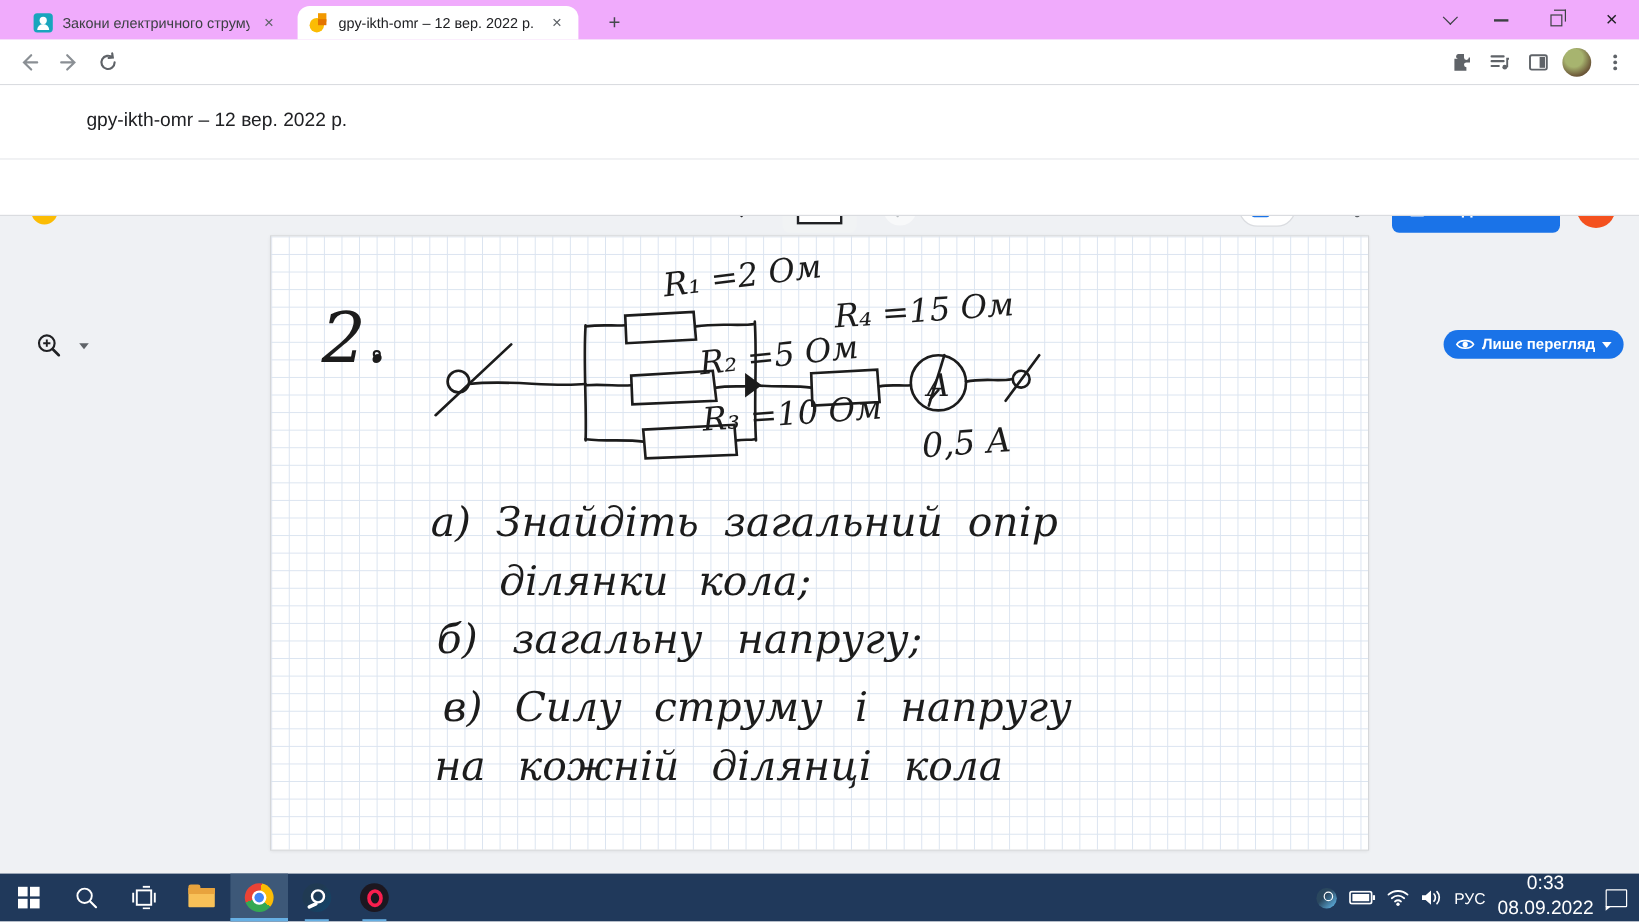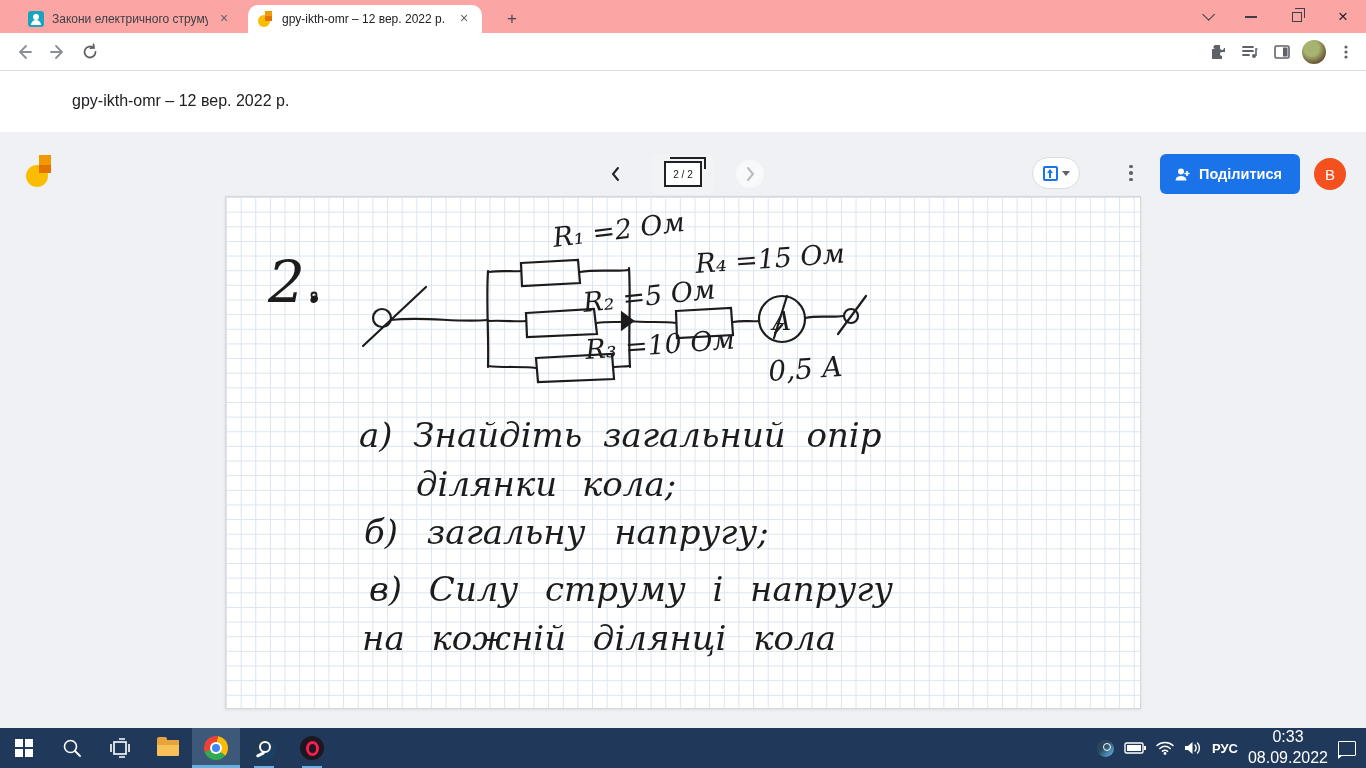--- a/index.html
+++ b/index.html
@@ -1,21 +1,21 @@
 <!DOCTYPE html>
 <html><head>
 <meta charset="utf-8">
 <style>
   * { margin:0; padding:0; box-sizing:border-box; }
   html,body { width:1366px; height:768px; overflow:hidden; font-family:"Liberation Sans", sans-serif; }
   .abs { position:absolute; }
   #stage { position:relative; width:1366px; height:768px; background:#eff1f4; }
 
   
-  #tabstrip { left:0; top:0; width:1366px; height:33px; background:#fca5a5; }
+  #tabstrip { left:0; top:0; width:1366px; height:33px; background:#f0abfc; }
   .tab { position:absolute; top:5px; height:28px; display:flex; align-items:center; gap:8px; padding:0 10px; font-size:12px; color:#3c4043; }
   .tab.inactive { border-radius:8px; }
   .tab.active { background:#fff; border-radius:10px 10px 0 0; color:#202124; }
   .tab .title { white-space:nowrap; overflow:hidden; max-width:160px; }
   .tab .close { font-size:14px; color:#5f6368; width:16px; height:16px; line-height:15px; text-align:center; border-radius:50%; }
   .favicon1 { width:16px; height:16px; border-radius:3px; background:#18a5bd; position:relative; flex:0 0 16px; }
   .favicon1:before { content:""; position:absolute; left:5px; top:3px; width:6px; height:6px; border-radius:50%; background:#fff; }
   .favicon1:after { content:""; position:absolute; left:3px; top:9px; width:10px; height:5px; border-radius:5px 5px 0 0; background:#fff; }
   .jam-ico { position:relative; width:16px; height:16px; flex:0 0 16px; }
   .jam-ico i { position:absolute; display:block; }
@@ -87,21 +87,21 @@
   .chrome-ico:before { content:""; position:absolute; left:6px; top:6px; width:12px; height:12px; border-radius:50%; background:#fff; }
   .chrome-ico:after { content:""; position:absolute; left:8px; top:8px; width:8px; height:8px; border-radius:50%; background:#4285f4; }
   .steam-ico { width:24px; height:24px; border-radius:50%; background:linear-gradient(135deg,#203a53 40%,#10466e); position:relative; }
   .steam-ico:before { content:""; position:absolute; right:5px; top:5px; width:8px; height:8px; border-radius:50%; border:2px solid #fff; }
   .steam-ico:after { content:""; position:absolute; left:4px; bottom:4px; width:9px; height:3px; background:#fff; border-radius:2px; transform:rotate(-25deg); }
   .opera-ico { width:24px; height:24px; border-radius:50%; background:#1c1720; display:flex; align-items:center; justify-content:center; }
   .opera-ico i { width:13px; height:15px; border:3px solid #fa1e4e; border-radius:50%; }
   #tray { position:absolute; right:0; top:728px; height:40px; display:flex; align-items:center; gap:10px; padding-right:10px; color:#fff; }
   .steam-tray { width:17px; height:17px; border-radius:50%; background:linear-gradient(135deg,#2a475e 40%,#66c0f4); position:relative; }
   .steam-tray:before { content:""; position:absolute; right:3px; top:3px; width:6px; height:6px; border-radius:50%; border:1.5px solid #fff; }
-  .lang { font-size:13px;font-weight:bold; }
+  .lang { font-size:13px; }
   .clock { font-size:16px; text-align:center; line-height:1.3; }
   .action-center { width:18px; height:15px; border:1.5px solid #fff; border-radius:1px; position:relative; }
   .action-center:before { content:""; position:absolute; left:-1px; bottom:-4px; width:0; height:0; border-top:4px solid #fff; border-right:5px solid transparent; }
 </style>
 </head>
 <body>
 
 <div id="stage">
 
   <div id="tabstrip" class="abs">
@@ -214,20 +214,38 @@
       <svg width="17" height="15" viewBox="0 0 17 15">
           <circle cx="7" cy="4.5" r="3" fill="#fff"></circle>
           <path d="M1.5 13.5 a5.5 4.5 0 0 1 11 0 Z" fill="#fff"></path>
           <path d="M13 4 v5 M10.5 6.5 h5" stroke="#fff" stroke-width="1.6"></path>
         </svg>
       <span>Поділитися</span>
     </div>
     <div id="jamavatar">B</div>
   </div>
 
+  <div id="zoomrow" class="abs">
+    <div id="zoomtool">
+      <svg width="22" height="22" viewBox="0 0 22 22">
+        <circle cx="9" cy="9" r="6.5" stroke="#202124" stroke-width="1.8" fill="none"></circle>
+        <path d="M6 9 h6 M9 6 v6" stroke="#202124" stroke-width="1.6"></path>
+        <path d="M14 14 L19 19" stroke="#202124" stroke-width="2.2" stroke-linecap="round"></path>
+      </svg>
+      <span class="caret-dn"></span>
+    </div>
+    <div id="viewonly">
+      <svg width="16" height="12" viewBox="0 0 16 12">
+          <path d="M1 6 C3.5 1.8 12.5 1.8 15 6 C12.5 10.2 3.5 10.2 1 6 Z" stroke="#fff" stroke-width="1.4" fill="none"></path>
+          <circle cx="8" cy="6" r="2.2" fill="#fff"></circle>
+        </svg>
+      <span>Лише перегляд</span>
+      <span class="caret-dn-w"></span>
+    </div>
+  </div>
 
   <div id="canvas" class="abs">
     <svg id="ink" viewBox="0 0 916 513">
 
       <text class="hw" x="42" y="105" font-size="58">2.</text>
       <circle cx="88" cy="98" r="2.5" fill="none" stroke="#1c1c1c" stroke-width="1.8"></circle>
 
       <g stroke="#1c1c1c" stroke-width="2.2" fill="none" stroke-linecap="round">
 
         <circle cx="156" cy="121" r="9"></circle>

